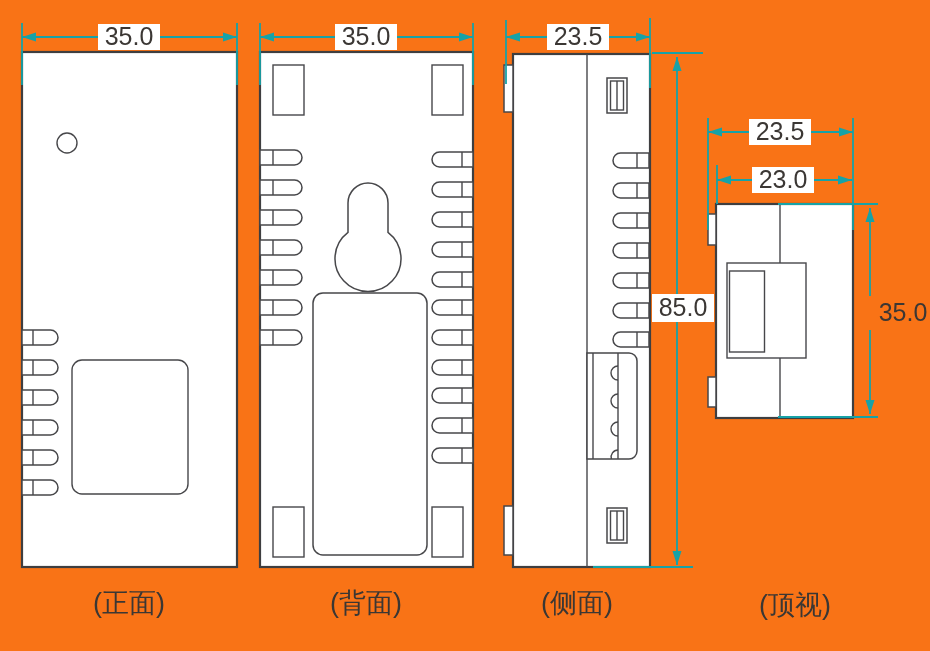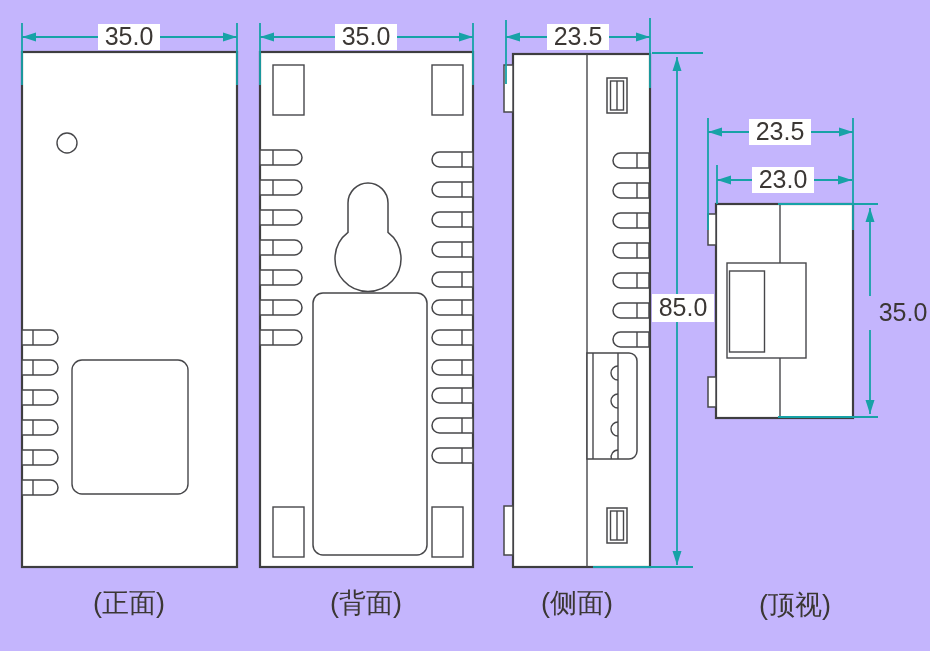--- a/index.html
+++ b/index.html
@@ -1,16 +1,16 @@
 <!DOCTYPE html>
 <html><head>
 <meta charset="utf-8">
 <style>
   html,body{margin:0;padding:0;background:#ffffff;}
-  #stage{position:relative;width:930px;height:651px;background:#c4b5fd;overflow:hidden;
+  #stage{position:relative;width:930px;height:651px;background:#f97316;overflow:hidden;
          font-family:"Liberation Sans","DejaVu Sans",sans-serif;}
   svg{display:block;}
   .body-line{fill:#ffffff;stroke:#3e3e40;stroke-width:2.2;}
   .detail-line{fill:#ffffff;stroke:#47474a;stroke-width:1.5;}
   .thin-line{fill:none;stroke:#47474a;stroke-width:1.4;}
   .dim{stroke:#17a2a7;stroke-width:1.8;fill:none;}
   .dim-arrow{fill:#17a2a7;stroke:none;}
   .dim-mask{fill:#ffffff;stroke:none;}
   .dim-text{font-size:25px;fill:#3b3734;text-anchor:middle;}
   .view-label{font-size:27px;fill:#3b3734;text-anchor:middle;}

